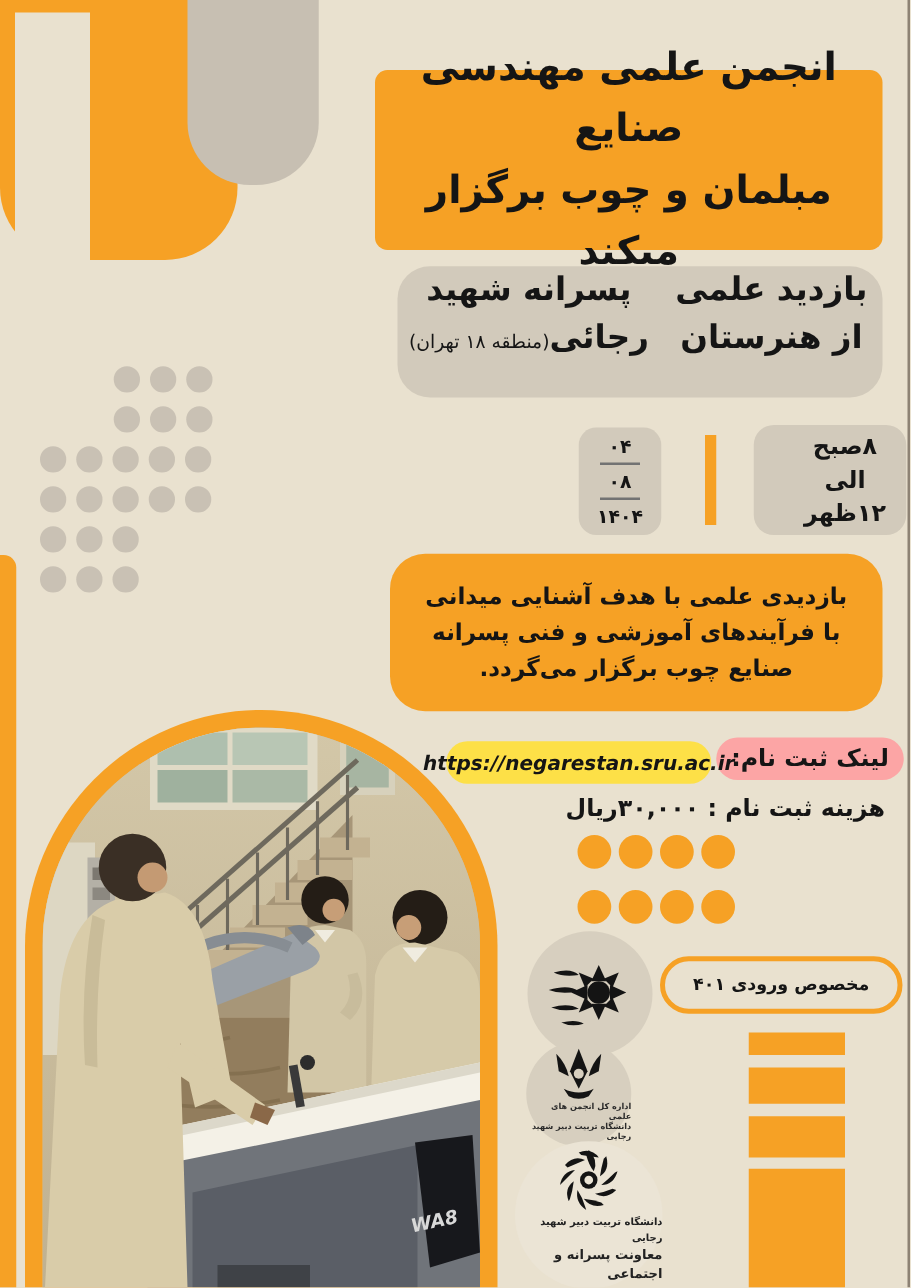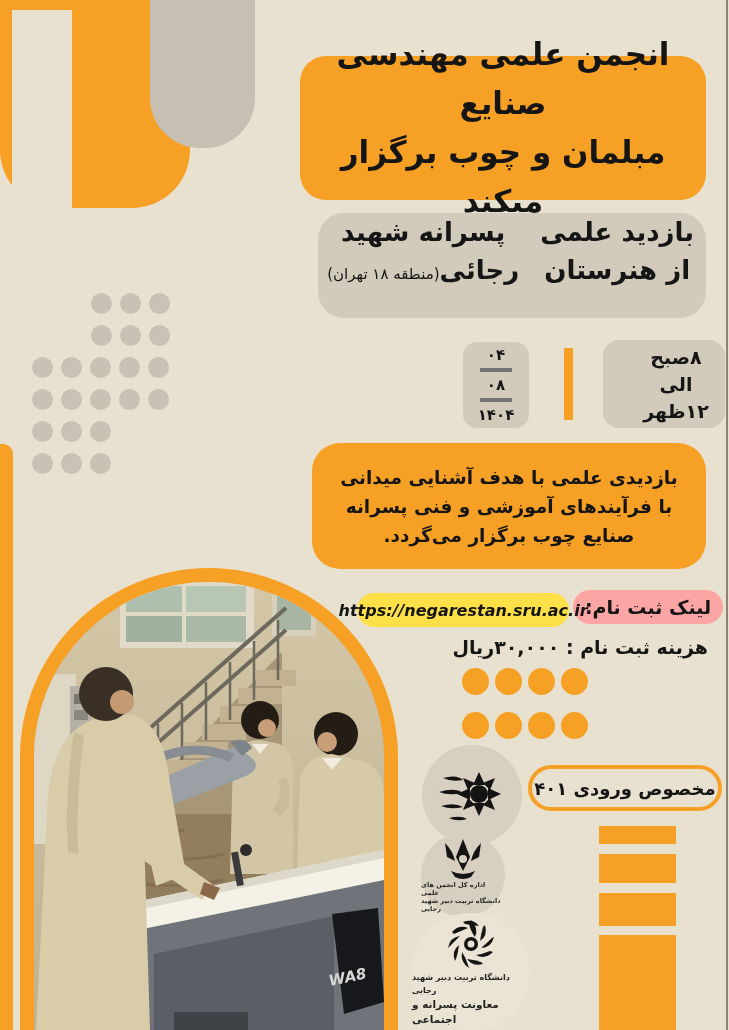--- a/index.html
+++ b/index.html
@@ -11,39 +11,39 @@
   }
   .abs{position:absolute;}
 
   
   .cap-orange{left:0;top:0;width:190px;height:208px;background:#f6a125;border-radius:0 0 58px 58px;}
   .cap-notch{left:12px;top:10px;width:60px;height:226px;background:#e9e1cf;}
   .cap-gray{left:150px;top:0;width:105px;height:148px;background:#c7bfb2;border-radius:0 0 50px 50px;}
   .right-line{right:1px;top:0;width:2px;height:1030px;background:#8d8274;}
 
   
-  .title-box{left:300px;top:56px;width:406px;height:144px;background:#f6a125;border-radius:26px;
+  .title-box{left:300px;top:56px;width:406px;height:144px;background:#f6a125;border-radius:10px;
     display:flex;flex-direction:column;justify-content:center;text-align:center;direction:rtl;}
   .title-box .ln{font-size:31px;font-weight:bold;line-height:49px;}
 
   .subtitle-box{left:318px;top:213px;width:388px;height:105px;background:#d2cabb;border-radius:26px;
     display:flex;justify-content:center;text-align:center;direction:rtl;}
   .subtitle-box .ln1{font-size:26px;font-weight:bold;line-height:38px;}
   .subtitle-box .ln2{font-size:26px;font-weight:bold;line-height:38px;}
   .subtitle-box .small{font-size:15px;font-weight:normal;}
 
   
   .time-box{left:603px;top:340px;width:98px;height:88px;background:#d2cabb;border-radius:16px;
     display:flex;flex-direction:column;justify-content:center;text-align:center;direction:rtl;padding-left:24px;}
   .time-box span{font-size:19px;font-weight:bold;line-height:27px;}
   .sep-bar{left:564px;top:348px;width:9px;height:72px;background:#f6a125;}
   .date-box{left:463px;top:342px;width:66px;height:86px;background:#d2cabb;border-radius:14px;
     display:flex;flex-direction:column;justify-content:center;align-items:center;direction:rtl;}
   .date-box span{font-size:15px;font-weight:bold;line-height:26px;}
-  .date-box .u{border-bottom:4px solid #737373;padding:0 7px;}
+  .date-box .u{border-bottom:2px solid #737373;padding:0 7px;}
 
   
   .desc-box{left:312px;top:443px;width:394px;height:126px;background:#f6a125;border-radius:28px;
     display:flex;flex-direction:column;justify-content:center;text-align:center;direction:rtl;}
   .desc-box span{font-size:18.5px;font-weight:bold;line-height:29px;}
 
   
   .link-label-pill{left:573px;top:590px;width:150px;height:34px;background:#fca5a5;border-radius:17px;
     display:flex;align-items:center;justify-content:center;direction:rtl;font-size:19px;font-weight:bold;}
   .link-pill{left:357px;top:593px;width:212px;height:34px;background:#fde047;border-radius:17px;
@@ -53,25 +53,25 @@
 
   
   .gdots{display:flex;gap:8px;}
   .gdots i{width:21px;height:21px;border-radius:50%;background:#c9c1b4;display:block;}
   .odots{left:462px;top:668px;display:grid;grid-template-columns:repeat(4,27px);gap:17px 6px;}
   .odots i{width:27px;height:27px;border-radius:50%;background:#f6a125;display:block;}
 
   
   .badge{left:528px;top:765px;width:194px;height:46px;border:4px solid #f6a125;border-radius:23px;
     box-sizing:border-box;display:flex;align-items:center;justify-content:center;direction:rtl;
-    font-size:18px;font-weight:bold;}
+    font-size:14px;font-weight:bold;}
   .bar{left:599px;width:77px;background:#f6a125;}
 
   
-  .logo{border-radius:50%;display:flex;flex-direction:column;align-items:center;justify-content:center;text-align:left;}
+  .logo{border-radius:50%;display:flex;flex-direction:column;align-items:center;justify-content:center;text-align:right;}
   .logo1{left:422px;top:745px;width:100px;height:100px;background:#d7cfbf;}
   .logo2{left:421px;top:833px;width:84px;height:84px;background:#d7cfbf;}
   .logo3{left:412px;top:913px;width:118px;height:118px;background:#ebe4d5;}
   .cap-tiny{font-size:6.5px;font-weight:bold;line-height:8px;direction:rtl;color:#2a2a2a;}
   .cap-small1{font-size:8px;font-weight:bold;line-height:13px;direction:rtl;color:#222;}
   .cap-small2{font-size:10.5px;font-weight:bold;line-height:15px;direction:rtl;color:#222;}
 
   
   .photo-strip{left:0;top:444px;width:13px;height:586px;background:#f6a125;border-radius:0 10px 0 0;}
   .photo-frame{left:20px;top:568px;width:378px;height:462px;background:#f6a125;border-radius:190px 190px 0 0;}

